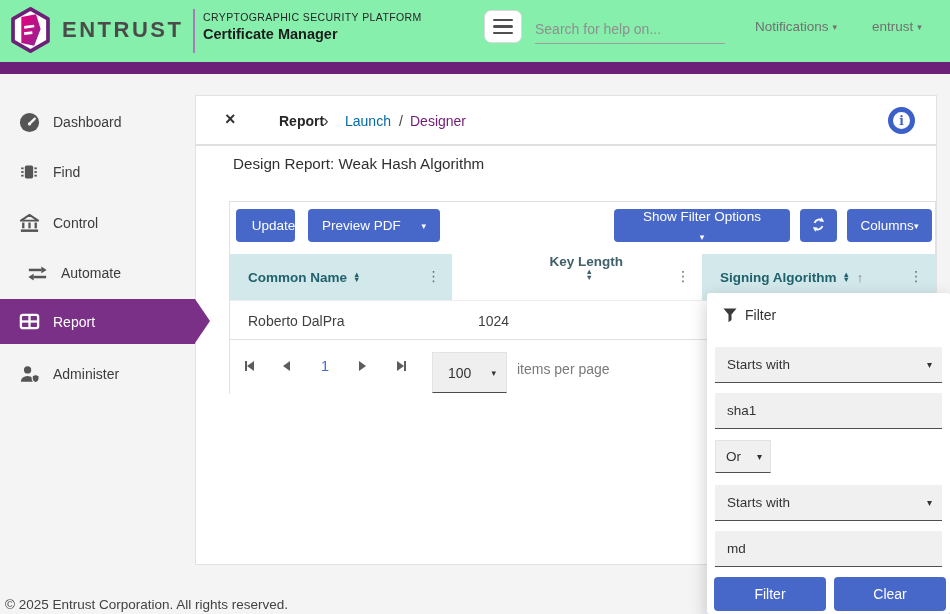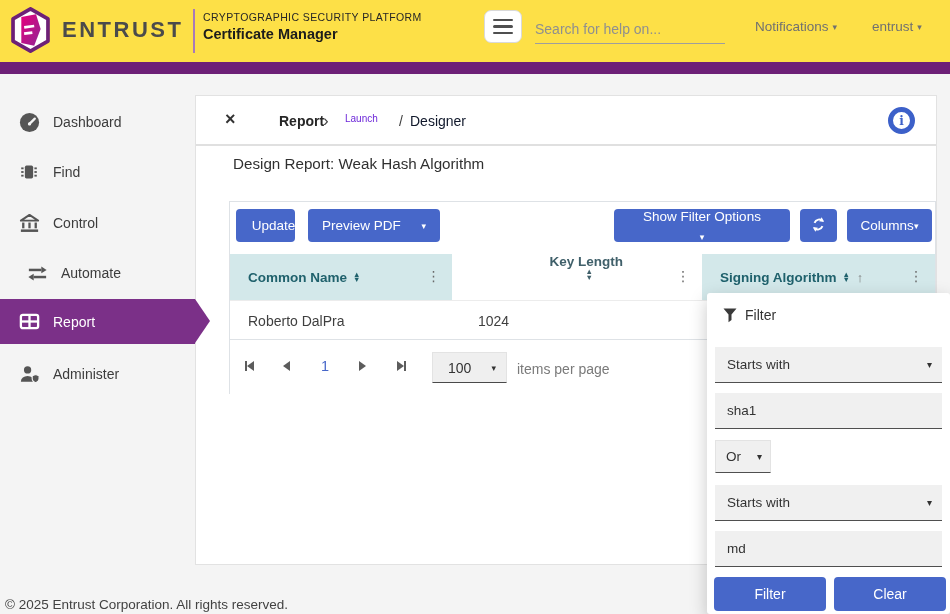--- a/index.html
+++ b/index.html
@@ -1,21 +1,21 @@
 <!DOCTYPE html>
 <html><head>
 <meta charset="utf-8">
 <style>
   * { margin:0; padding:0; box-sizing:border-box; }
   html,body { background:#e9e9e9; }
   body { font-family:"Liberation Sans", sans-serif; }
   .stage { position:relative; width:950px; height:614px; overflow:hidden; background:#f4f4f4; }
 
   
-  .topbar { position:absolute; left:0; top:0; width:950px; height:62px; background:#fde047; z-index:5; }
+  .topbar { position:absolute; left:0; top:0; width:950px; height:62px; background:#86efac; z-index:5; }
   .logo { position:absolute; left:10px; top:7px; }
   .brand-word { position:absolute; left:62px; top:17px; font-size:22px; font-weight:bold; letter-spacing:2.5px; color:#4b4b4b; }
   .brand-divider { position:absolute; left:193px; top:9px; width:2px; height:44px; background:#a87ab8; }
   .brand-platform { position:absolute; left:203px; top:11px; font-size:10.5px; letter-spacing:.4px; color:#262626; }
   .brand-product { position:absolute; left:203px; top:26px; font-size:14.5px; font-weight:bold; color:#1c1c1c; }
   .hamburger { position:absolute; left:484px; top:10px; width:38px; height:33px; border:1px solid #d9d9d9; border-radius:7px; background:#fff; display:flex; flex-direction:column; justify-content:center; align-items:center; gap:4px; cursor:pointer; }
   .hamburger i { display:block; width:20px; height:2.5px; background:#4f4f4f; border-radius:2px; }
   .search-input { position:absolute; left:535px; top:14px; width:190px; height:30px; border:none; border-bottom:1px solid #9e9e9e; font-size:14px; color:#444; background:transparent; outline:none; font-family:"Liberation Sans", sans-serif; }
   .search-input::placeholder { color:#8f8f8f; }
   .top-menu { position:absolute; top:19px; font-size:13.5px; color:#707070; cursor:pointer; white-space:nowrap; }
@@ -32,23 +32,23 @@
   .nav-item .nav-label { position:absolute; left:53px; }
   .nav-item.active { background:#7b3088; color:#fff; }
   .nav-item.active::after { content:""; position:absolute; left:195px; top:0; width:0; height:0; border-top:22px solid transparent; border-bottom:22px solid transparent; border-left:15px solid #7b3088; }
 
   
   .card { position:absolute; left:195px; top:95px; width:742px; height:470px; background:#fff; border:1px solid #e2e2e2; z-index:1; }
   .crumb-row { position:absolute; left:0; top:0; width:740px; height:50px; border-bottom:2px solid #e0e0e0; background:#fff; }
   .crumb-close { position:absolute; left:29px; top:12px; font-size:18px; font-weight:600; color:#333; cursor:pointer; line-height:1.3; }
   .crumb-root { position:absolute; left:83px; top:17px; font-size:14px; font-weight:bold; color:#262626; }
   .crumb-sep1 { position:absolute; left:127px; top:15px; font-size:17px; color:#444; }
-  .crumb-link { position:absolute; left:149px; top:17px; font-size:10px; color:#6d28d9; cursor:pointer; }
+  .crumb-link { position:absolute; left:149px; top:17px; font-size:14px; color:#0369a1; cursor:pointer; }
   .crumb-sep2 { position:absolute; left:203px; top:17px; font-size:14px; color:#3d3d3d; }
-  .crumb-current { position:absolute; left:214px; top:17px; font-size:14px; color:#0f172a; }
+  .crumb-current { position:absolute; left:214px; top:17px; font-size:14px; color:#701a75; }
   .info-badge { position:absolute; left:692px; top:11px; width:27px; height:27px; border:5.5px solid #3c60c9; border-radius:50%; background:#fff; color:#3c60c9; display:flex; align-items:center; justify-content:center; font-family:"DejaVu Serif", serif; font-weight:bold; font-size:12px; cursor:pointer; }
   .page-title { position:absolute; left:37px; top:59px; font-size:15.2px; color:#303030; }
 
   
   .grid { position:absolute; left:33px; top:105px; width:707px; height:193px; border:1px solid #dee2e6; background:#fff; }
   .gbtn { position:absolute; top:7px; height:33px; background:#4767c9; border:none; border-radius:4px; color:#fff; font-size:13.5px; font-family:"Liberation Sans", sans-serif; cursor:pointer; display:flex; align-items:center; justify-content:center; }
   .gbtn .caret { font-size:9px; color:#fff; }
   .btn-update { left:6px; width:59px;padding-left:16px; }
   .btn-preview { left:78px; width:132px; padding:0 14px; justify-content:space-between; }
   .btn-showfilter { left:384px; width:176px; padding:0 14px; justify-content:space-between;flex-direction:column; }
@@ -66,21 +66,21 @@
   .trow { position:absolute; left:0; top:98px; width:705px; height:39px; display:flex; border-top:1px solid #ececec; background:#fff; }
   .td { height:39px; display:flex; align-items:center; padding-left:18px; font-size:14px; color:#3f3f3f; }
 
   .pager { position:absolute; left:0; top:137px; width:705px; height:55px; border-top:1px solid #dee2e6; background:#fff; }
   .pg { position:absolute; top:21px; cursor:pointer; display:flex; align-items:center; }
   .tri-l { width:0; height:0; border-top:5px solid transparent; border-bottom:5px solid transparent; border-right:7px solid #5c5c5c; }
   .tri-r { width:0; height:0; border-top:5px solid transparent; border-bottom:5px solid transparent; border-left:7px solid #5c5c5c; }
   .pg-bar { width:2px; height:10px; background:#5c5c5c; }
   .pg-first { left:15px; } .pg-prev { left:53px; } .pg-next { left:129px; } .pg-last { left:167px; }
   .pg-page { position:absolute; left:88px; top:18px; width:14px; text-align:center; color:#4767c9; font-size:14.5px; cursor:pointer; }
-  .pg-select { position:absolute; left:202px; top:12px; width:75px; height:31px; background:#efefef; border:1px solid #e3e3e3; border-bottom:1px solid #4a4a4a; display:flex; align-items:center; cursor:pointer; font-size:14px; color:#333; }
+  .pg-select { position:absolute; left:202px; top:12px; width:75px; height:41px; background:#efefef; border:1px solid #e3e3e3; border-bottom:1px solid #4a4a4a; display:flex; align-items:center; cursor:pointer; font-size:14px; color:#333; }
   .pg-select .val { margin-left:15px; }
   .pg-select .caret { position:absolute; right:10px; font-size:9px; color:#333; }
   .pg-info { position:absolute; left:287px; top:21px; font-size:14px; color:#7a7a7a; }
 
   
   .popup { position:absolute; left:707px; top:293px; width:243px; height:321px; background:#fff; border-radius:3px; box-shadow:0 6px 18px rgba(0,0,0,.22); z-index:10; }
   .popup-title { position:absolute; left:38px; top:14px; font-size:14px; color:#333; }
   .funnel { position:absolute; left:16px; top:15px; }
   .fsel, .finput { position:absolute; left:8px; width:227px; height:36px; background:#f0f0f0; border:none; border-bottom:1px solid #4f4f4f; font-size:13.5px; color:#333; display:flex; align-items:center; padding-left:12px; font-family:"Liberation Sans", sans-serif; }
   .fsel { cursor:pointer; }

